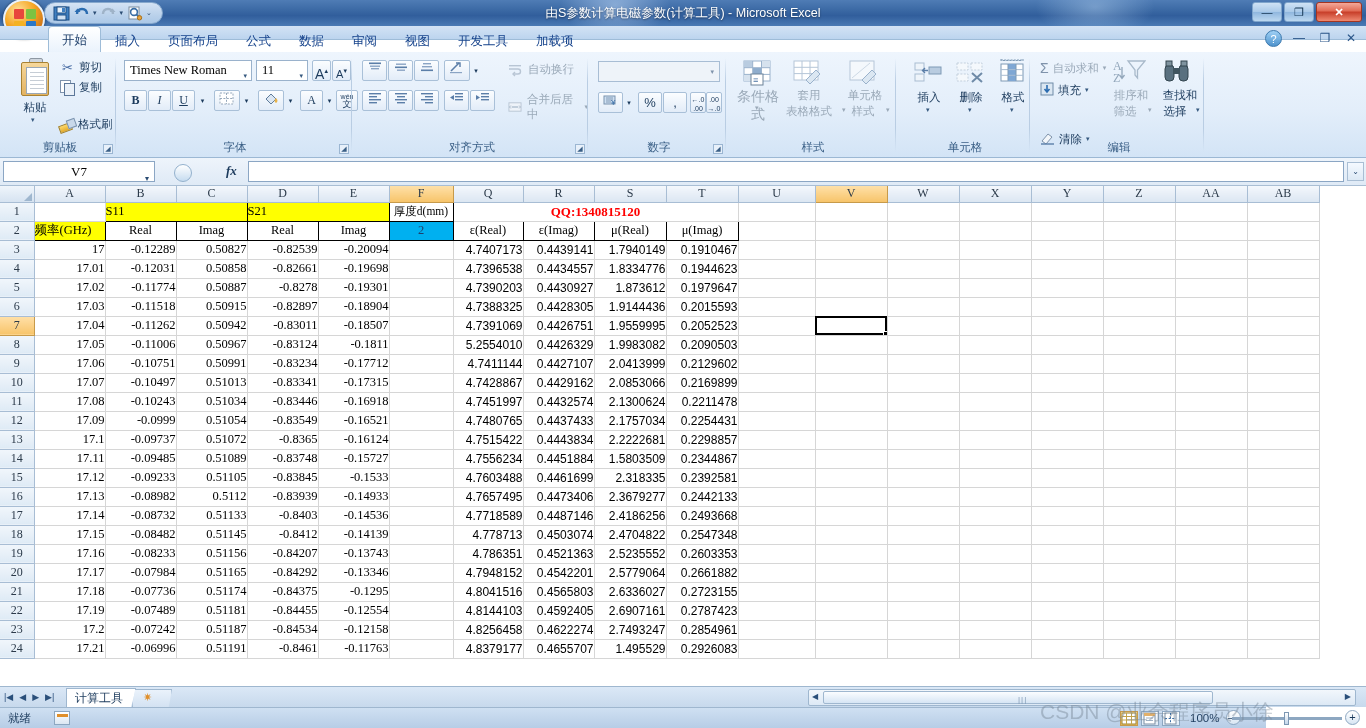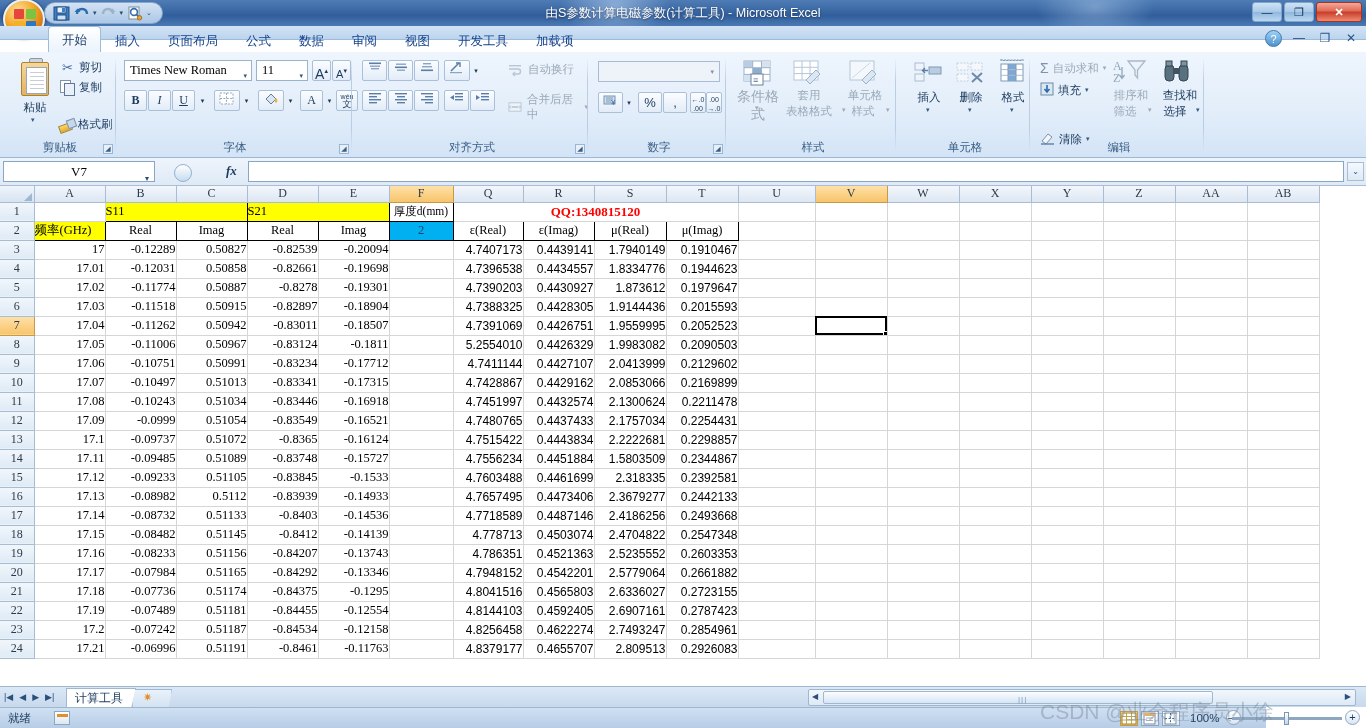--- a/index.html
+++ b/index.html
@@ -1252,21 +1252,21 @@
           <tr>
             <td class="rowhdr">24</td>
             <td class="cell">17.21</td>
             <td class="cell">-0.06996</td>
             <td class="cell">0.51191</td>
             <td class="cell">-0.8461</td>
             <td class="cell">-0.11763</td>
             <td class="cell"></td>
             <td class="cell" style="font-family: &quot;Liberation Sans&quot;, sans-serif; font-size: 12px;">4.8379177</td>
             <td class="cell" style="font-family: &quot;Liberation Sans&quot;, sans-serif; font-size: 12px;">0.4655707</td>
-            <td class="cell" style="font-family: &quot;Liberation Sans&quot;, sans-serif; font-size: 12px;">2.809513</td>
+            <td class="cell" style="font-family: &quot;Liberation Sans&quot;, sans-serif; font-size: 12px;">1.495529</td>
             <td class="cell" style="font-family: &quot;Liberation Sans&quot;, sans-serif; font-size: 12px;">0.2926083</td>
             <td class="cell blank"></td>
             <td class="cell blank"></td>
             <td class="cell blank"></td>
             <td class="cell blank"></td>
             <td class="cell blank"></td>
             <td class="cell blank"></td>
             <td class="cell blank"></td>
             <td class="cell blank"></td>
           </tr>

